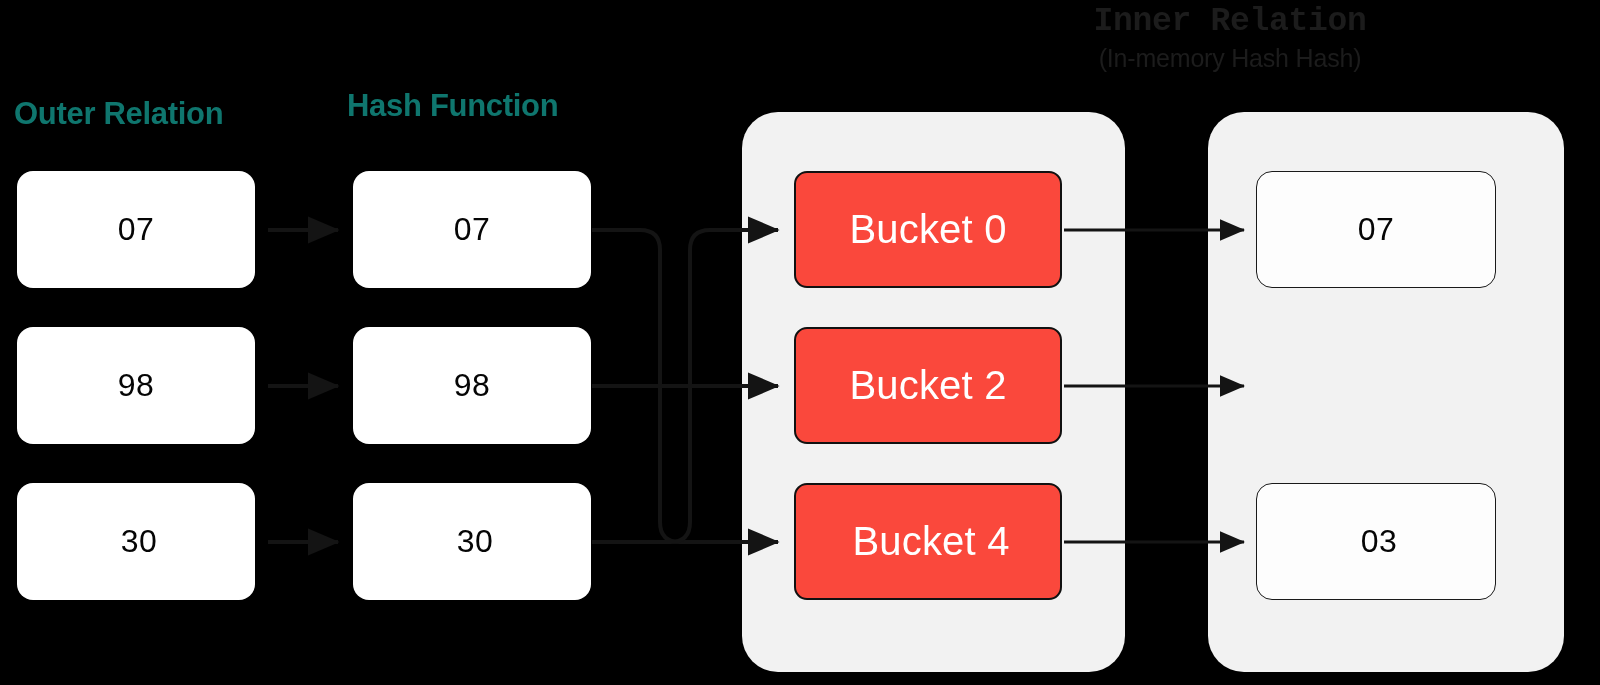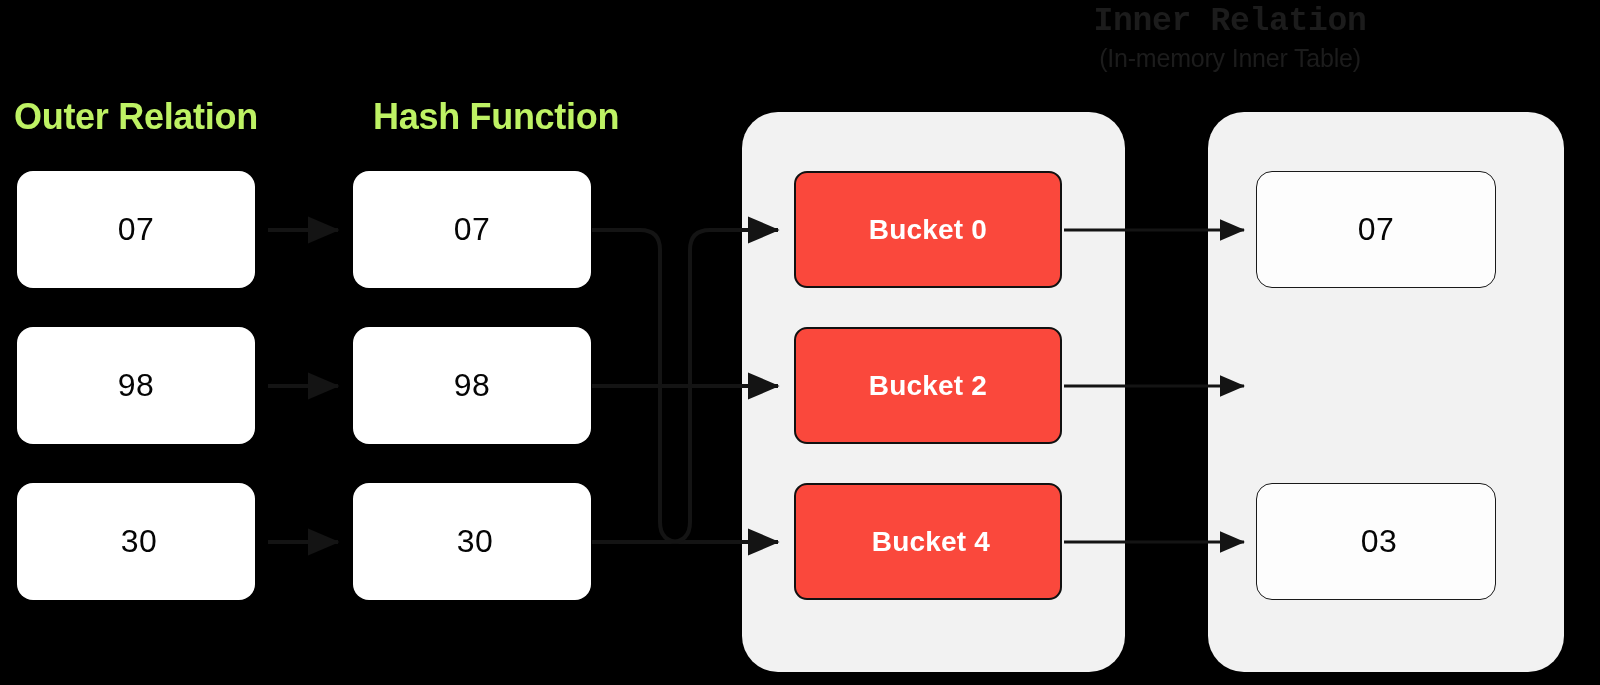--- a/index.html
+++ b/index.html
@@ -12,28 +12,28 @@
     width: 1600px;
     height: 685px;
     background: #000000;
     overflow: hidden;
     font-family: "Liberation Sans", sans-serif;
   }
 
   
   .col-label {
     position: absolute;
-    color: #bef264;
-    font-size: 36px;
+    color: #0f766e;
+    font-size: 31px;
     font-weight: bold;
     letter-spacing: -0.3px;
     white-space: nowrap;
   }
   #label-outer  { left: 14px;  top: 96px; }
-  #label-hash   { left: 347px; top: 96px; margin-left: 26px; }
+  #label-hash   { left: 347px; top: 88px; }
 
   #inner-title-group {
     position: absolute;
     left: 1020px;
     top: 2px;
     width: 420px;
     text-align: center;
   }
   #inner-title-main {
     color: #1c1c1c;
@@ -93,22 +93,22 @@
     background: #FA483C;
     border: 2px solid #111111;
     border-radius: 13px;
     display: flex;
     align-items: center;
     justify-content: center;
     box-sizing: border-box;
   }
   .bucket-card .val {
     color: #ffffff;
-    font-size: 28px;
-    font-weight: bold;
+    font-size: 40px;
+    font-weight: normal;
     letter-spacing: 0.2px;
   }
   .col-bucket { left: 794px; }
 
   
   .inner-card {
     position: baseline;
     position: absolute;
     width: 240px;
     height: 117px;
@@ -142,21 +142,21 @@
 <body>
 
 <div id="stage">
 
   <div id="label-outer" class="col-label">Outer Relation</div>
 
   <div id="label-hash" class="col-label">Hash Function</div>
 
   <div id="inner-title-group">
     <div id="inner-title-main">Inner Relation</div>
-    <div id="inner-title-sub">(In-memory Inner Table)</div>
+    <div id="inner-title-sub">(In-memory Hash Hash)</div>
   </div>
 
   <div id="panel-buckets" class="panel"></div>
   <div id="panel-inner" class="panel"></div>
 
   <div class="value-card col-outer row-0">
     <span class="val">07</span>
   </div>
   <div class="value-card col-outer row-1">
     <span class="val">98</span>

